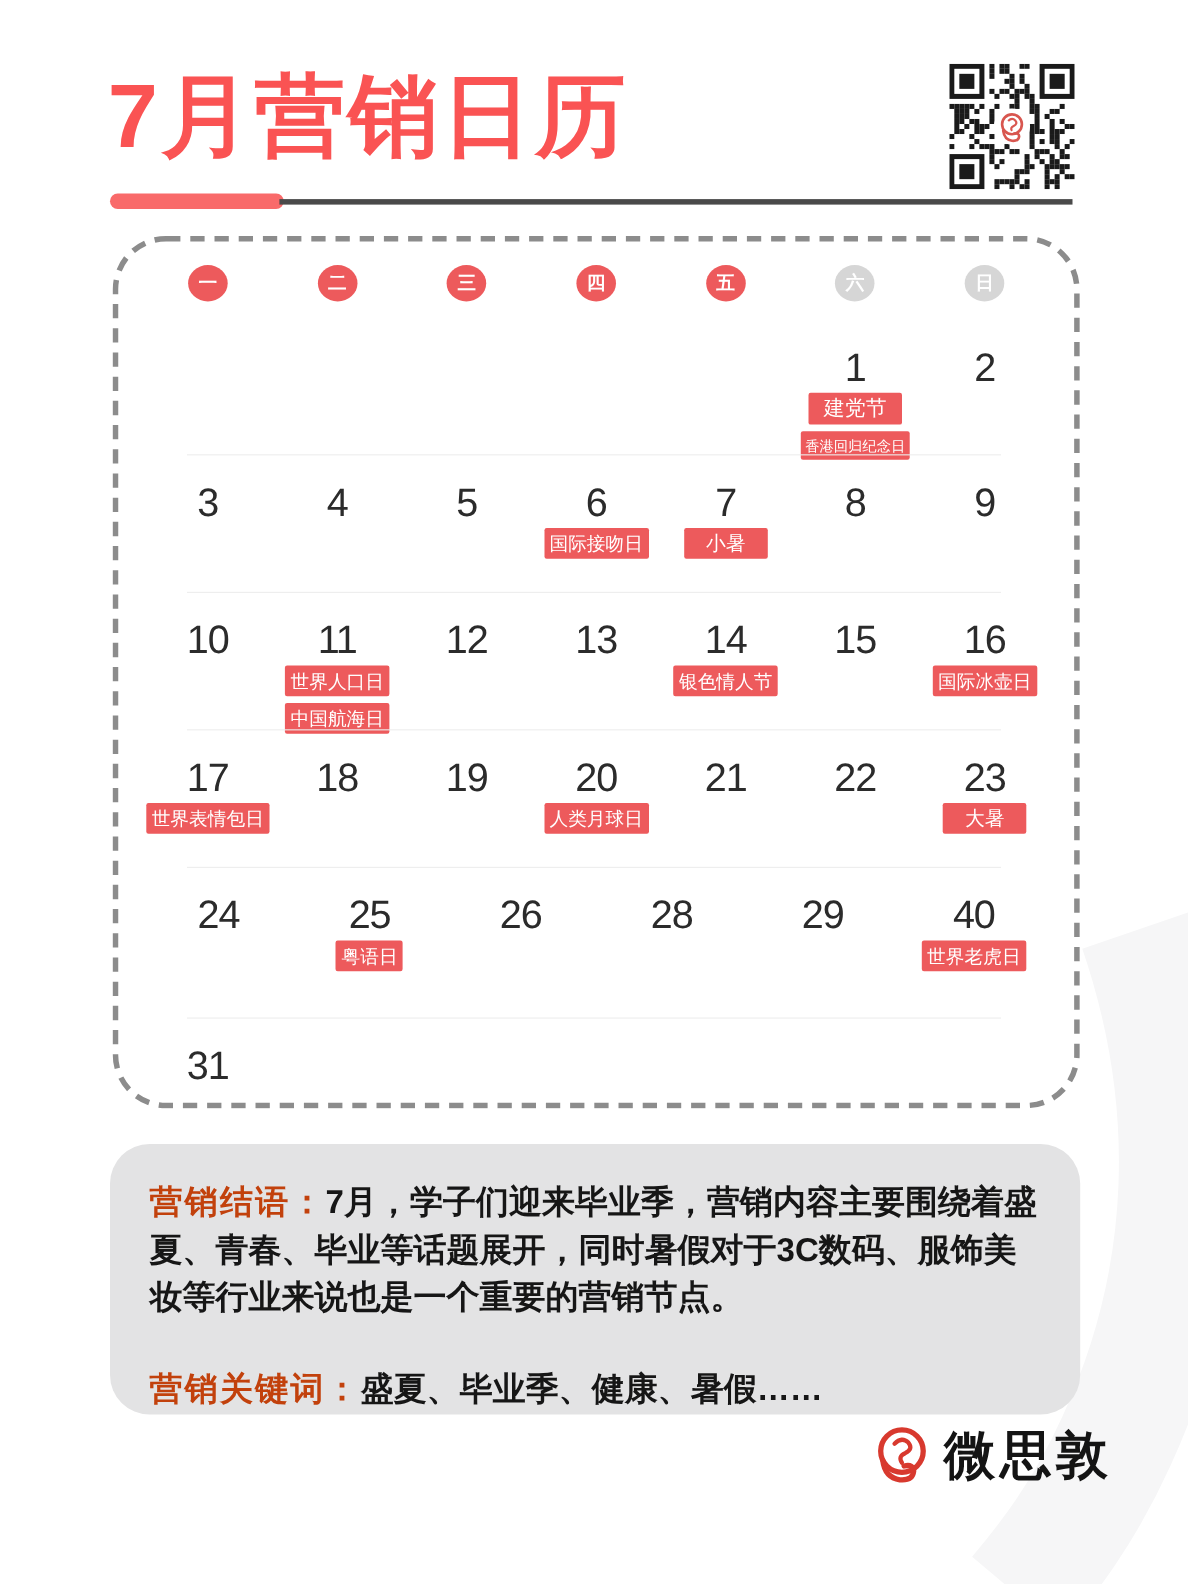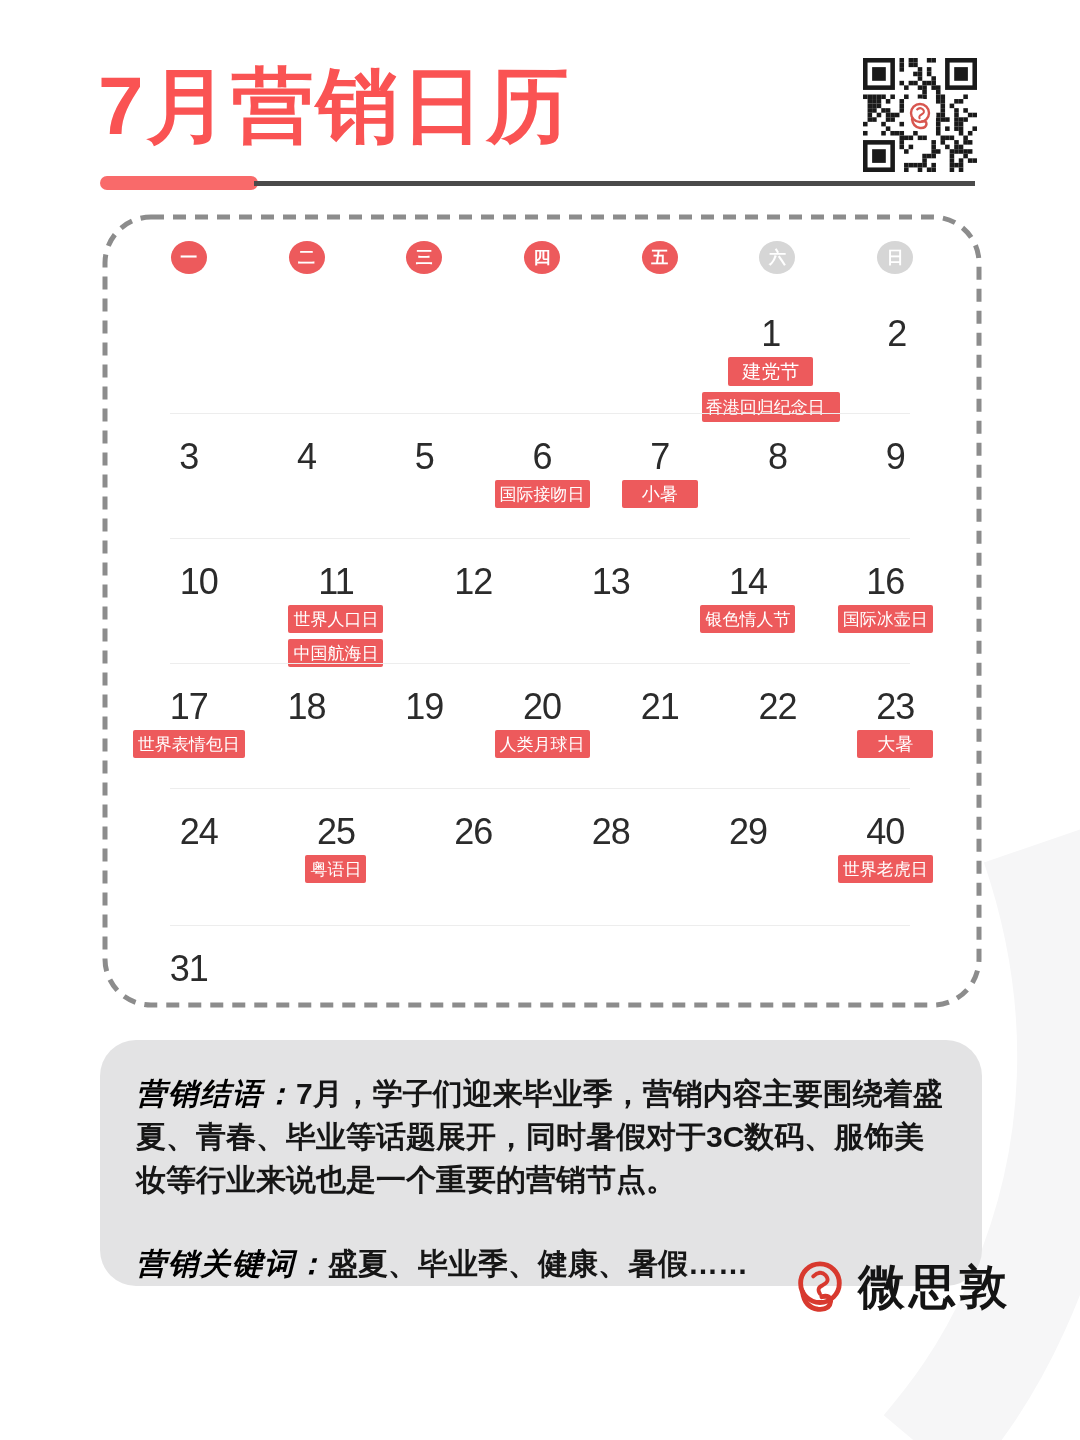--- a/index.html
+++ b/index.html
@@ -28,31 +28,31 @@
   .cal-row{display:flex;height:125px;position:relative;box-sizing:border-box;padding-top:24px;}
   .cal-row:first-child{height:123px;}
   .cal-row:last-child{height:95px;margin-top:12px;}
   .cal-row + .cal-row::before{content:"";position:absolute;top:0;left:40px;right:44px;
           height:1px;background:#EDEDED;}
   .cal-cell{flex:1;display:flex;flex-direction:column;align-items:center;}
   .day-num{height:40px;line-height:40px;font-size:36px;color:#2B2B2B;letter-spacing:-1px;}
   .tag{margin-top:3px;background:#ED5A5C;color:#fff;font-size:17px;font-weight:400;
        line-height:1;padding:6px 5px 5px 5px;border-radius:2px;white-space:nowrap;}
   .tag.lg{font-size:19px;padding:5px 14px 5px 14px;}
-  .tag.small{font-size:17px;padding:7px 15px 6px 4px;margin-top:6px;}
+  .tag.small{font-size:13px;padding:7px 4px 6px 4px;margin-top:6px;}
   .tag.wide{font-size:18px;padding:5px 20px;}
   .tag + .tag{margin-top:6px;}
   
   .summary{position:absolute;left:100px;top:1040px;width:882px;height:246px;background:#E3E3E4;
            border-radius:36px;box-sizing:border-box;padding:32px 36px;z-index:2;}
   .sum-p{font-size:30px;line-height:1.44;font-weight:700;color:#161616;}
-  .sum-label{color:#000000;letter-spacing:2px;font-style:italic;}
+  .sum-label{color:#c2410c;letter-spacing:2px;}
   .sum-kw{margin-top:40px;}
   
-  .brand{position:absolute;left:790px;top:1256px;display:flex;align-items:center;z-index:2;}
+  .brand{position:absolute;left:790px;top:1292px;display:flex;align-items:center;z-index:2;}
   .brand-icon{width:58px;height:62px;}
   .brand-name{margin-left:10px;font-size:47px;font-weight:900;color:#141414;letter-spacing:4px;}
 </style>
 </head>
 <body>
 
 <div class="page">
 
   <svg class="swoosh" width="1080" height="1440">
     <path d="M 1035 845 C 1088 1000 1084 1160 1015 1310 C 985 1376 952 1418 925 1450" fill="none" stroke="#F6F6F7" stroke-width="108"></path>
@@ -321,20 +321,23 @@
             <div class="day-num">12</div>
           </div>
           <div class="cal-cell">
             <div class="day-num">13</div>
           </div>
           <div class="cal-cell">
             <div class="day-num">14</div>
             <div class="tag">银色情人节</div>
           </div>
           <div class="cal-cell">
+            <div class="day-num">15</div>
+          </div>
+          <div class="cal-cell">
             <div class="day-num">16</div>
             <div class="tag">国际冰壶日</div>
           </div>
         </div>
         <div class="cal-row">
           <div class="cal-cell">
             <div class="day-num">17</div>
             <div class="tag">世界表情包日</div>
           </div>
           <div class="cal-cell">

